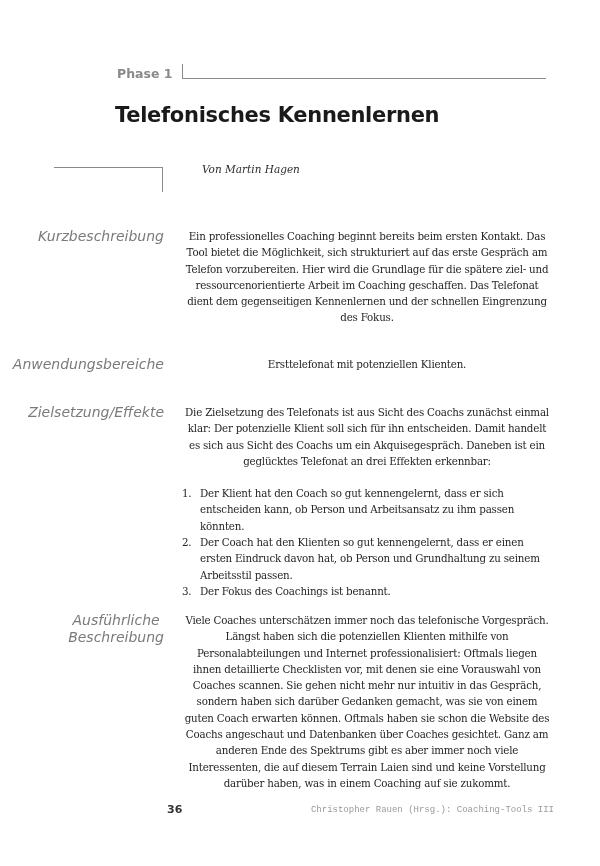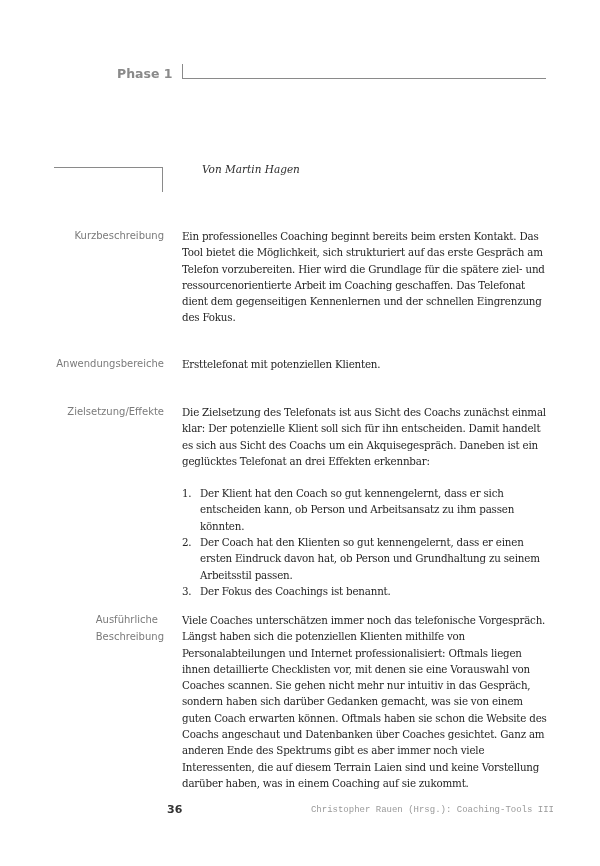--- a/index.html
+++ b/index.html
@@ -5,37 +5,38 @@
   html, body { margin: 0; padding: 0; background: #ffffff; }
   body { width: 600px; height: 866px; position: relative; overflow: hidden; }
   .page { position: absolute; left: 0; top: 0; width: 600px; height: 740px; background: #fff; }
   .phase { position: absolute; left: 117px; top: 66px; font-family: "DejaVu Sans", sans-serif; font-size: 12.5px; font-weight: bold; color: #8a8a8a; }
   .phase-rule-v { position: absolute; left: 182px; top: 64px; width: 1px; height: 15px; background: #8a8a8a; }
   .phase-rule-h { position: absolute; left: 182px; top: 78px; width: 364px; height: 1px; background: #8a8a8a; }
   .title { position: absolute; left: 115px; top: 103px; font-family: "DejaVu Sans", sans-serif; font-size: 21px; font-weight: bold; color: #1a1a1a; letter-spacing: -0.3px; }
   .author-rule-h { position: absolute; left: 54px; top: 167px; width: 109px; height: 1px; background: #8a8a8a; }
   .author-rule-v { position: absolute; left: 162px; top: 167px; width: 1px; height: 25px; background: #8a8a8a; }
   .author { position: absolute; left: 182px; top: 163px; font-family: "DejaVu Serif", serif; font-style: italic; font-size: 10.5px; color: #2a2a2a; margin-left: 20px; }
-  .label { position: absolute; right: 436px; text-align: left; font-family: "DejaVu Sans", sans-serif; font-size: 10px; color: #7a7a7a; line-height: 16.5px; }
+  .label { position: absolute; right: 436px; text-align: center; font-family: "DejaVu Sans", sans-serif; font-style: italic; font-size: 14px; color: #7a7a7a; line-height: 16.5px; }
   .body { position: absolute; left: 182px; width: 370px; font-family: "DejaVu Serif", serif; font-size: 10.3px; color: #262626; line-height: 16.3px; letter-spacing: -0.2px; }
-  .body p { margin: 0; }
+  .body p { margin: 0; text-align: center; }
   .list { margin: 16px 0 0 0; padding: 0; list-style: none; }
   .list li { position: relative; padding-left: 18px; }
   .list .num { position: absolute; left: 0; top: 0; }
   .footer-page { position: absolute; left: 167px; top: 803px; font-family: "DejaVu Sans", sans-serif; font-weight: bold; font-size: 11px; color: #333; }
   .footer-ref { position: absolute; right: 46px; top: 805px; font-family: Liberation Mono, monospace; font-size: 9px; color: #9a9a9a; }
 </style>
 </head>
 <body>
 
 <div class="page">
   <div class="phase">Phase 1</div>
   <div class="phase-rule-v"></div>
   <div class="phase-rule-h"></div>
 
+  <div class="title">Telefonisches Kennenlernen</div>
 
   <div class="author-rule-h"></div>
   <div class="author-rule-v"></div>
   <div class="author">Von Martin Hagen</div>
 
   <div class="label" style="top:228px;">Kurzbeschreibung</div>
   <div class="body" style="top:228px;">
     <p>Ein professionelles Coaching beginnt bereits beim ersten Kontakt. Das Tool bietet die Möglichkeit, sich strukturiert auf das erste Gespräch am Telefon vorzubereiten. Hier wird die Grundlage für die spätere ziel- und ressourcenorientierte Arbeit im Coaching geschaffen. Das Telefonat dient dem gegenseitigen Kennenlernen und der schnellen Eingrenzung des Fokus.</p>
   </div>
 

